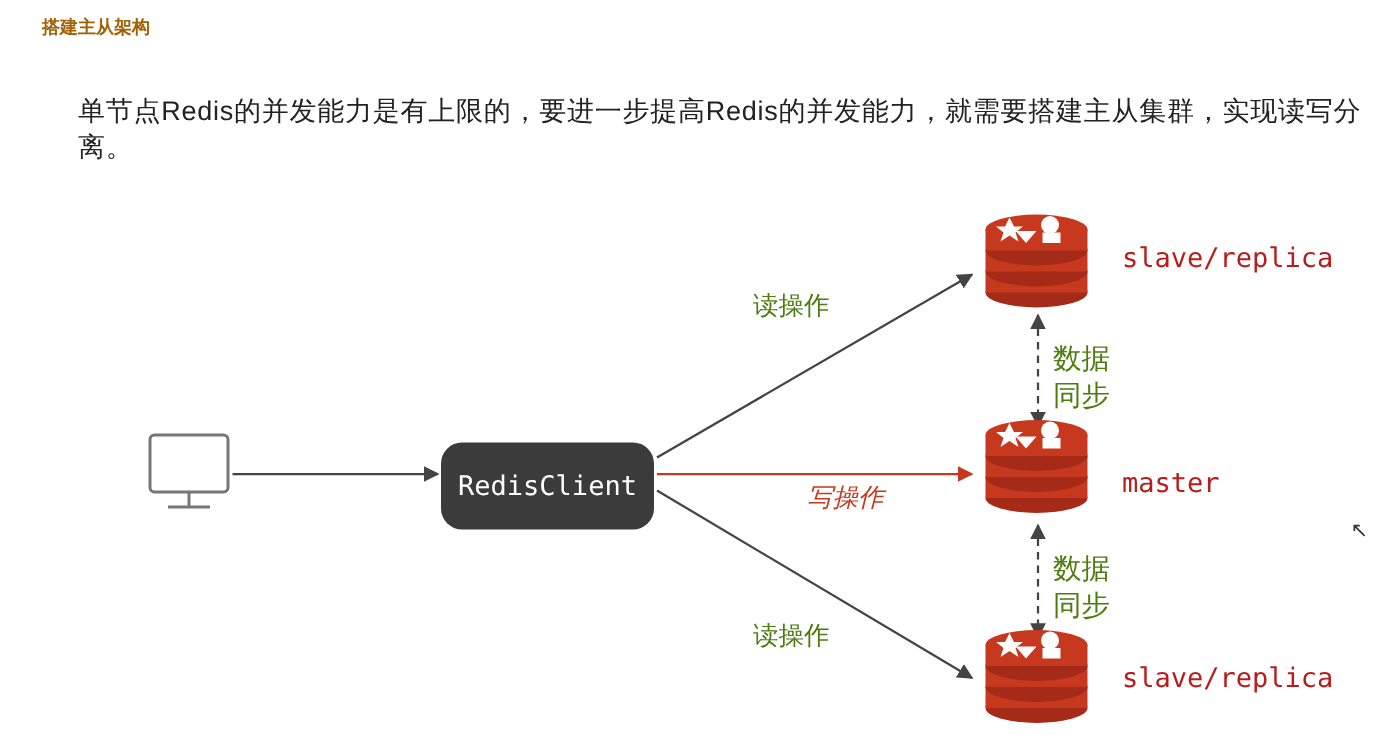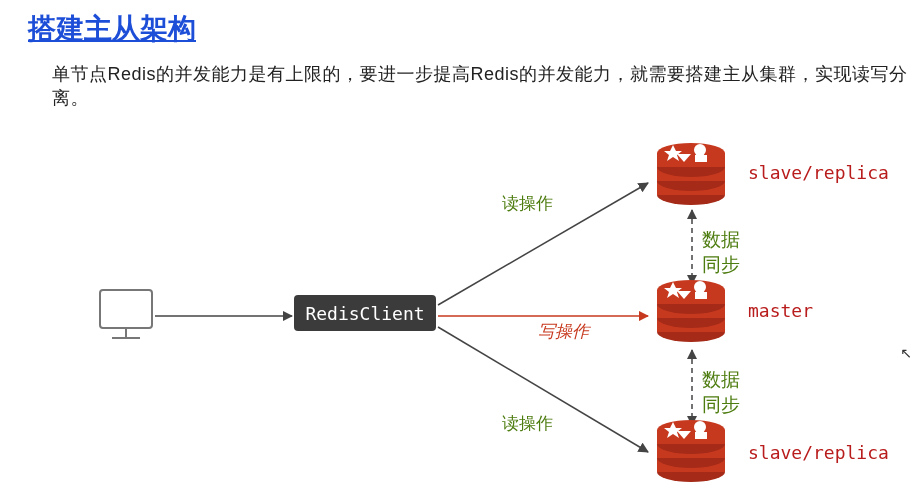--- a/index.html
+++ b/index.html
@@ -8,24 +8,23 @@
     height: 500px;
     font-family: "Helvetica Neue", Arial, "Microsoft YaHei", sans-serif;
     background: #fff;
     position: relative;
     overflow: hidden;
   }
   .title {
     position: absolute;
     left: 28px;
     top: 10px;
-    color: #1d4ed8;
-    font-size: 28px;
+    color: #a16207;
+    font-size: 12px;
     font-weight: 600;
-    text-decoration: underline;
   }
   .desc {
     position: absolute;
     left: 28px;
     top: 62px;
     font-size: 18px;
     color: #222;
     letter-spacing: 0.5px;
     margin-left: 24px;
   }
@@ -34,24 +33,24 @@
     left: 0;
     top: 0;
     width: 924px;
     height: 500px;
   }
   .client-box {
     position: absolute;
     left: 294px;
     top: 295px;
     width: 142px;
-    height: 36px;
+    height: 58px;
     background: #3b3b3b;
     color: #fff;
-    border-radius: 4px;
+    border-radius: 14px;
     display: flex;
     align-items: center;
     justify-content: center;
     font-size: 18px;
     font-family: Menlo, Consolas, monospace;
   }
   .lbl {
     position: absolute;
     font-size: 17px;
     color: #4d7c0f;
@@ -170,16 +169,16 @@
 <div class="lbl" style="left:502px; top:192px;">读操作</div>
 <div class="lbl lbl-red" style="left:538px; top:320px;font-style:italic;">写操作</div>
 <div class="lbl" style="left:502px; top:412px;">读操作</div>
 
 <div class="lbl small" style="left:702px; top:228px;">数据
 同步</div>
 <div class="lbl small" style="left:702px; top:368px;">数据
 同步</div>
 
 <div class="node-label" style="left:748px; top:162px;">slave/replica</div>
-<div class="node-label" style="left:748px; top:300px;">master</div>
+<div class="node-label" style="left:748px; top:312px;">master</div>
 <div class="node-label" style="left:748px; top:442px;">slave/replica</div>
 
 <div class="cursor">↖</div>
 
 </body></html>

